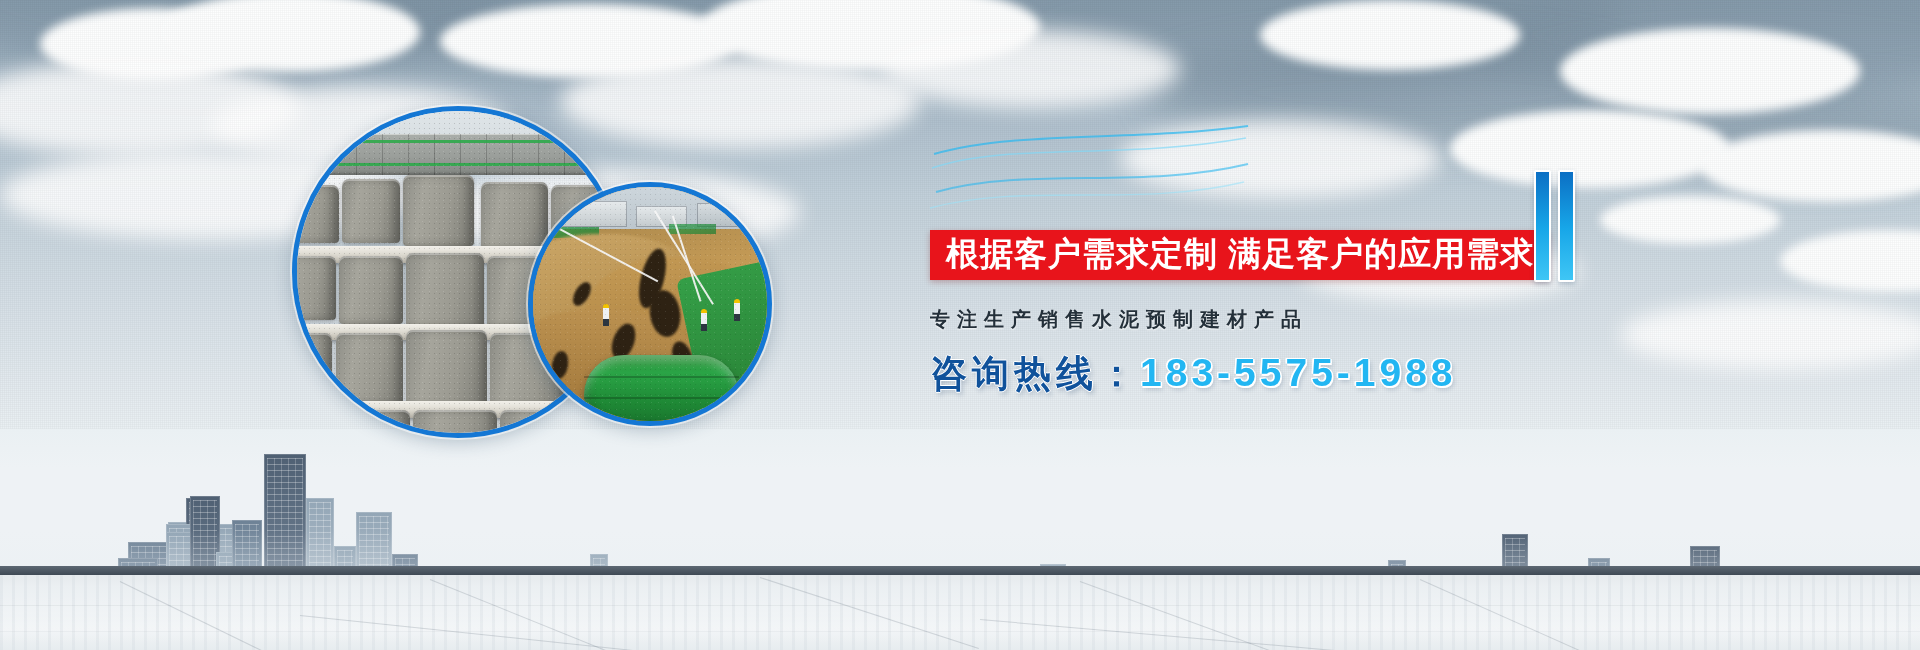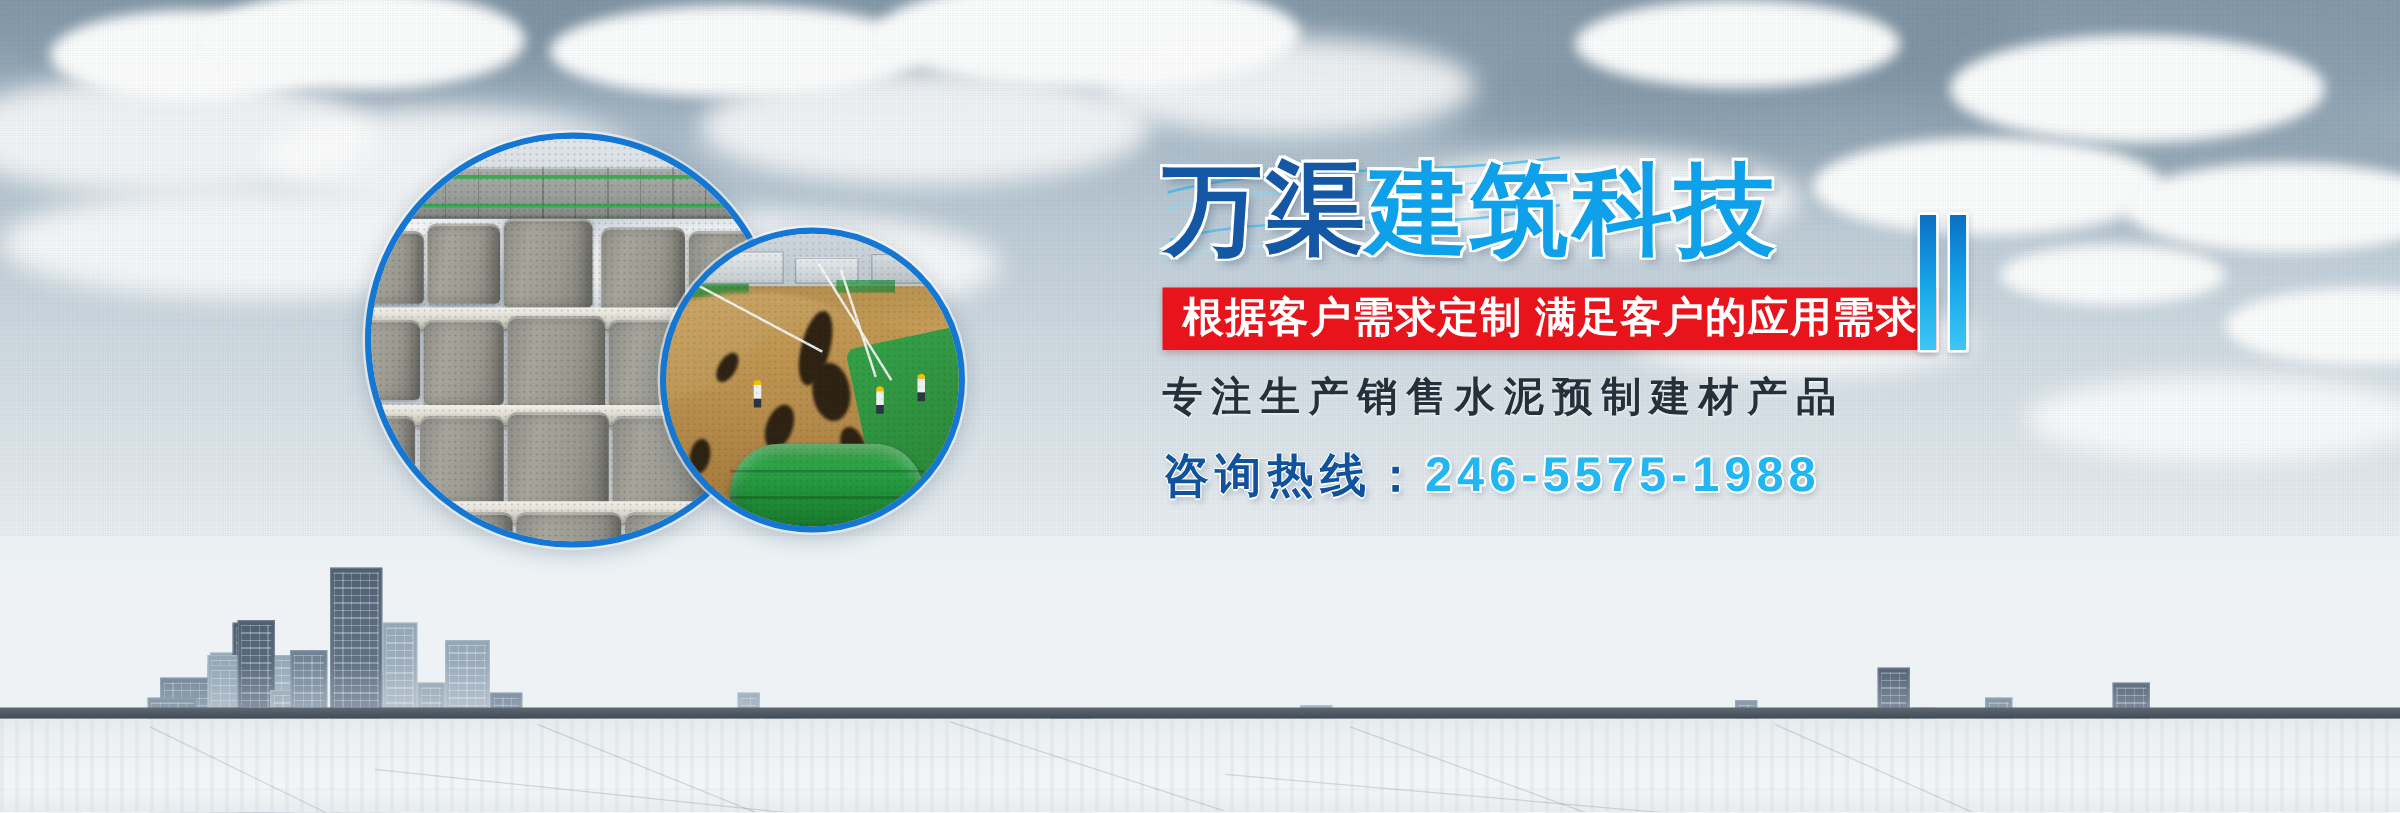--- a/index.html
+++ b/index.html
@@ -111,21 +111,21 @@
     background:linear-gradient(180deg,#0b6fc4 0%,#17a6e8 52%,#3fc6f5 100%);
     box-shadow:0 2px 5px rgba(20,60,100,.25);}
 
   .eng{margin-top:2px;font-size:25px;font-weight:bold;letter-spacing:1.2px;color:#1ec2f5;
     text-shadow:-1px 0 0 #fff,1px 0 0 #fff,0 -1px 0 #fff,0 1px 0 #fff,0 0 6px rgba(255,255,255,.9);}
 
   .redbar{margin-top:14px;display:inline-block;background:#e8141b;padding:6px 16px 8px 16px;
     box-shadow:0 2px 6px rgba(120,10,14,.28);}
   .redbar span{color:#fff;font-size:33px;font-weight:bold;letter-spacing:1px;line-height:36px;}
 
-  .slogan{margin-top:16px;font-size:32px;font-weight:bold;letter-spacing:7px;color:#24303a;
+  .slogan{margin-top:26px;font-size:20px;font-weight:bold;letter-spacing:7px;color:#24303a;
     text-shadow:0 1px 2px rgba(255,255,255,.85);}
 
   .hotline{margin-top:16px;white-space:nowrap;}
   .hl-label{font-size:37px;font-weight:bold;letter-spacing:5px;color:#10529b;
     text-shadow:-1px 0 0 #fff,1px 0 0 #fff,0 -1px 0 #fff,0 1px 0 #fff,2px 3px 5px rgba(20,50,90,.25);}
   .hl-num{font-size:39px;font-weight:bold;letter-spacing:4px;color:#22b6f2;
     text-shadow:-1.5px 0 0 #fff,1.5px 0 0 #fff,0 -1.5px 0 #fff,0 1.5px 0 #fff,
                  -1.5px -1.5px 0 #fff,1.5px 1.5px 0 #fff,2px 3px 5px rgba(20,50,90,.25);}
 </style>
 </head>
@@ -357,35 +357,32 @@
 
   <div class="textblock">
 
     <div class="title-row">
       <svg class="swoosh" viewBox="0 0 320 96">
         <path d="M4 34 C90 10 200 22 318 6" stroke="#2bb8f0" stroke-width="2" fill="none" opacity=".85"></path>
         <path d="M2 48 C80 22 190 40 316 18" stroke="#7fd8f7" stroke-width="1.5" fill="none" opacity=".8"></path>
         <path d="M6 72 C100 46 210 70 318 44" stroke="#2bb8f0" stroke-width="2" fill="none" opacity=".7"></path>
         <path d="M0 88 C96 62 206 88 314 62" stroke="#9ae2fa" stroke-width="1.5" fill="none" opacity=".7"></path>
       </svg>
-      <div class="title">
-        <span class="t-dark">万渠</span><span class="t-light">建筑科技</span>
-      </div>
       <div class="accent-bars">
         <div class="abar"></div>
         <div class="abar"></div>
       </div>
     </div>
 
 
     <div class="redbar">
       <span>根据客户需求定制 满足客户的应用需求</span>
     </div>
 
     <div class="slogan">专注生产销售水泥预制建材产品</div>
 
     <div class="hotline">
-      <span class="hl-label">咨询热线：</span><span class="hl-num">246-5575-1988</span>
+      <span class="hl-label">咨询热线：</span><span class="hl-num">183-5575-1988</span>
     </div>
 
   </div>
 
 </div>
 
 </body></html>

